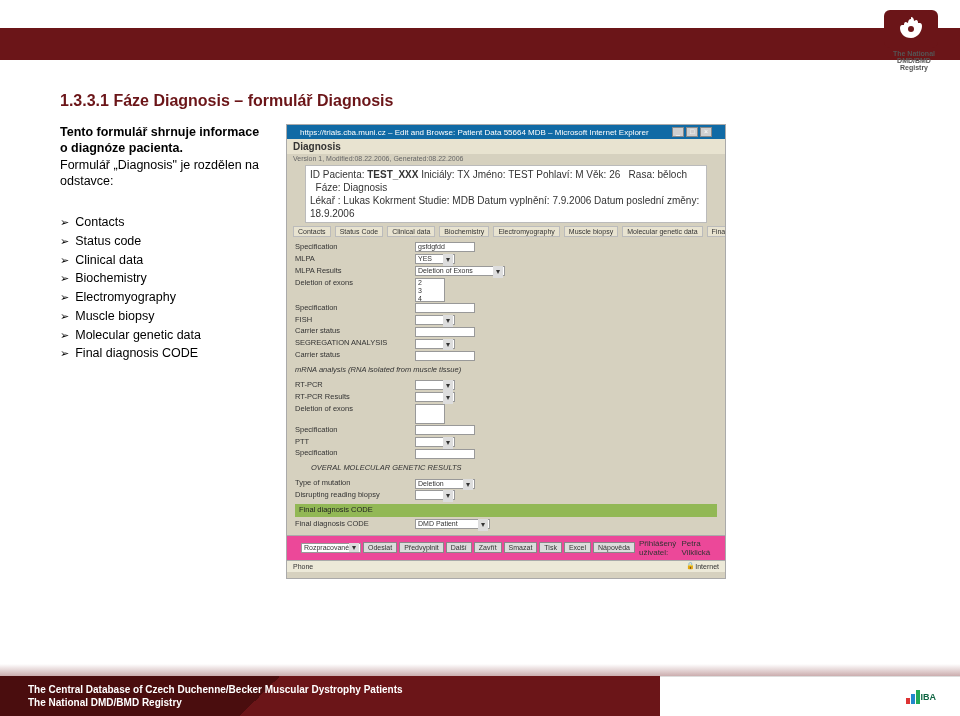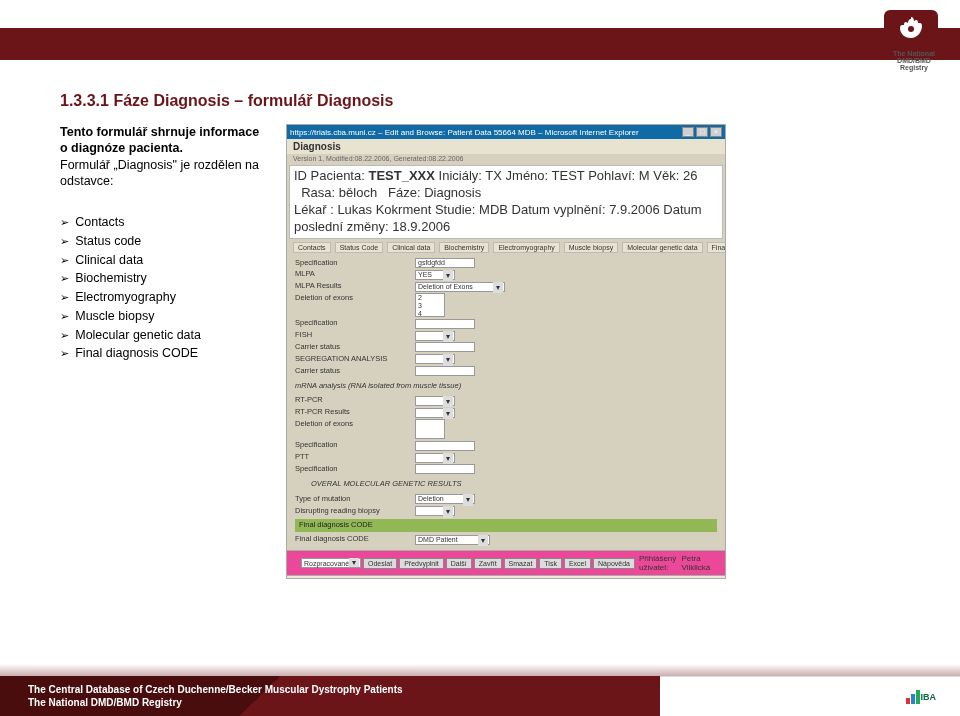--- a/index.html
+++ b/index.html
@@ -13,27 +13,27 @@
   .content { position: absolute; top: 92px; left: 60px; right: 30px; }
   .section-title { color: #6b1518; font-weight: bold; font-size: 16px; margin-bottom: 14px; }
   .intro { font-size: 12.5px; line-height: 1.3; margin-bottom: 24px; }
   .bullets { margin-top: 8px; }
   .bullets li { list-style: none; font-size: 12.5px; line-height: 1.5; }
   .bullets li::before { content: "\27A2"; margin-right: 6px; font-size: 11px; }
   .two-col { display: flex; gap: 16px; }
   .left-col { flex: 0 0 210px; }
   .right-col { flex: 1; }
   .screenshot { width: 440px; height: 455px; border: 1px solid #aaa; background: #d6d1bf; position: relative; font-size: 8px; color: #333; overflow: hidden; }
-  .titlebar { background: #106aa5; color: #fff; height: 14px; display: flex; align-items: center; padding: 0 3px; font-size: 8px; }
+  .titlebar { background: #106aa5; color: #fff; height: 14px; display: flex; align-items: center; padding: 0 13px; font-size: 8px; }
   .titlebar .spacer { flex: 1; }
   .win-btns { display: flex; gap: 2px; }
   .win-btn { width: 12px; height: 10px; background: #cfcfcf; border: 1px solid #888; font-size: 7px; text-align: center; line-height: 8px; }
   .sc-head { background: #e8e3d0; padding: 2px 6px; font-weight: bold; font-size: 10px; }
   .sc-sub { padding: 1px 6px; font-size: 7px; color: #666; }
-  .pt-box { background: #fff; border: 1px solid #bbb; margin: 2px 2px; padding: 2px 4px; font-size: 13px; line-height: 1.3; }
+  .pt-box { background: #fff; border: 1px solid #bbb; margin: 2px 18px; padding: 2px 4px; font-size: 10px; line-height: 1.3; }
   .tabs { display: flex; background: #d6d1bf; padding: 1px 6px; gap: 4px; font-size: 7px; flex-wrap: nowrap; }
   .tab { padding: 1px 4px; background: #e8e3d0; border: 1px solid #bbb; cursor: pointer; white-space: nowrap; }
   .form-body { padding: 4px 8px; font-size: 7.5px; line-height: 1.45; overflow: hidden; }
   .row { display: flex; align-items: center; gap: 20px; margin-bottom: 1px; }
   .lbl { flex: 0 0 100px; }
   .inp { background: #fff; border: 1px solid #999; height: 10px; min-width: 60px; font-size: 7px; padding: 0 2px; display:inline-flex; align-items:center; }
   .sel { background: #fff; border: 1px solid #999; height: 10px; min-width: 40px; font-size: 7px; padding: 0 12px 0 2px; position: relative; display:inline-flex; align-items:center; }
   .sel::after { content: "\25BE"; position: absolute; right: 1px; top: -1px; font-size: 8px; background:#ddd; width:10px; text-align:center; }
   .listbox { background: #fff; border: 1px solid #999; width: 30px; height: 24px; font-size: 7px; padding: 0 2px; line-height: 8px; }
   .green-bar { background: #92b855; color: #222; font-weight: normal; padding: 1px 4px; margin: 3px 0 2px 0; font-size: 7.5px; }

